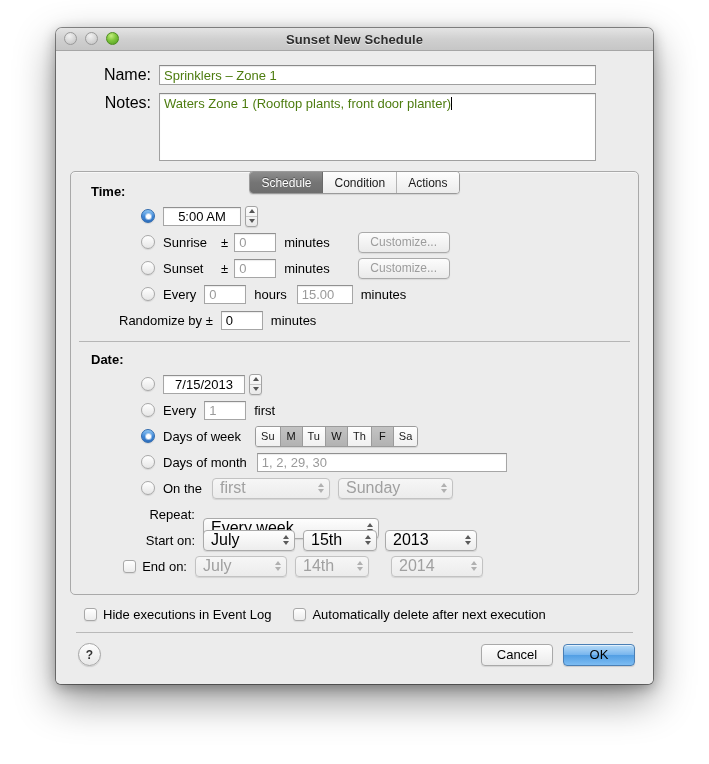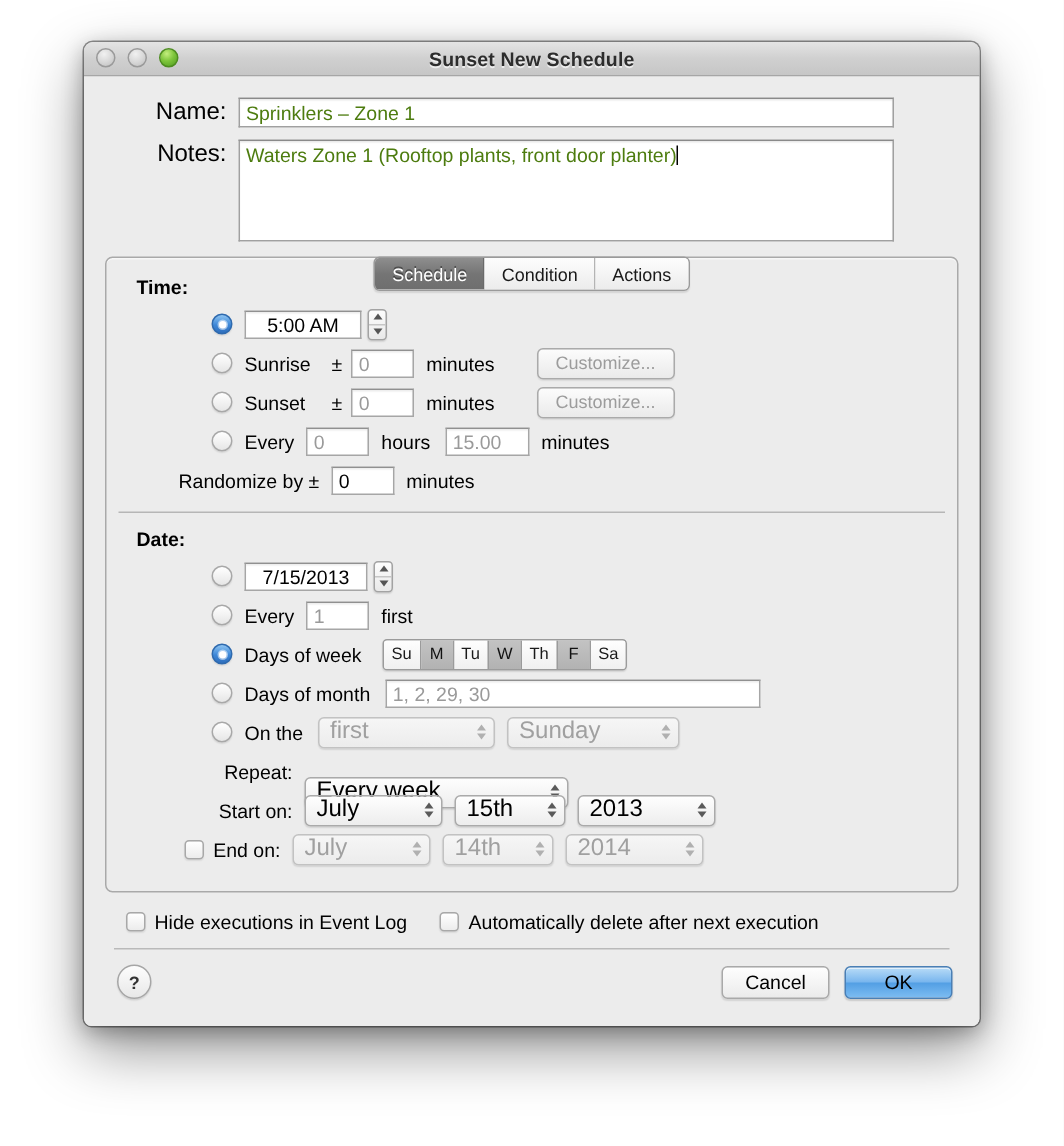--- a/index.html
+++ b/index.html
@@ -575,21 +575,21 @@
                   <span class="d"></span>
                 </span>
             </div>
             <div class="popup dim" style="width:74px;margin-left:8px;">
               <span class="ptext">14th</span>
               <span class="arrows">
                   <span class="u"></span>
                   <span class="d"></span>
                 </span>
             </div>
-            <div class="popup dim" style="width:92px;margin-left:8px;">
+            <div class="popup dim" style="width:92px;margin-left:22px;">
               <span class="ptext">2014</span>
               <span class="arrows">
                   <span class="u"></span>
                   <span class="d"></span>
                 </span>
             </div>
           </div>
         </div>
       </div>
     </div>

